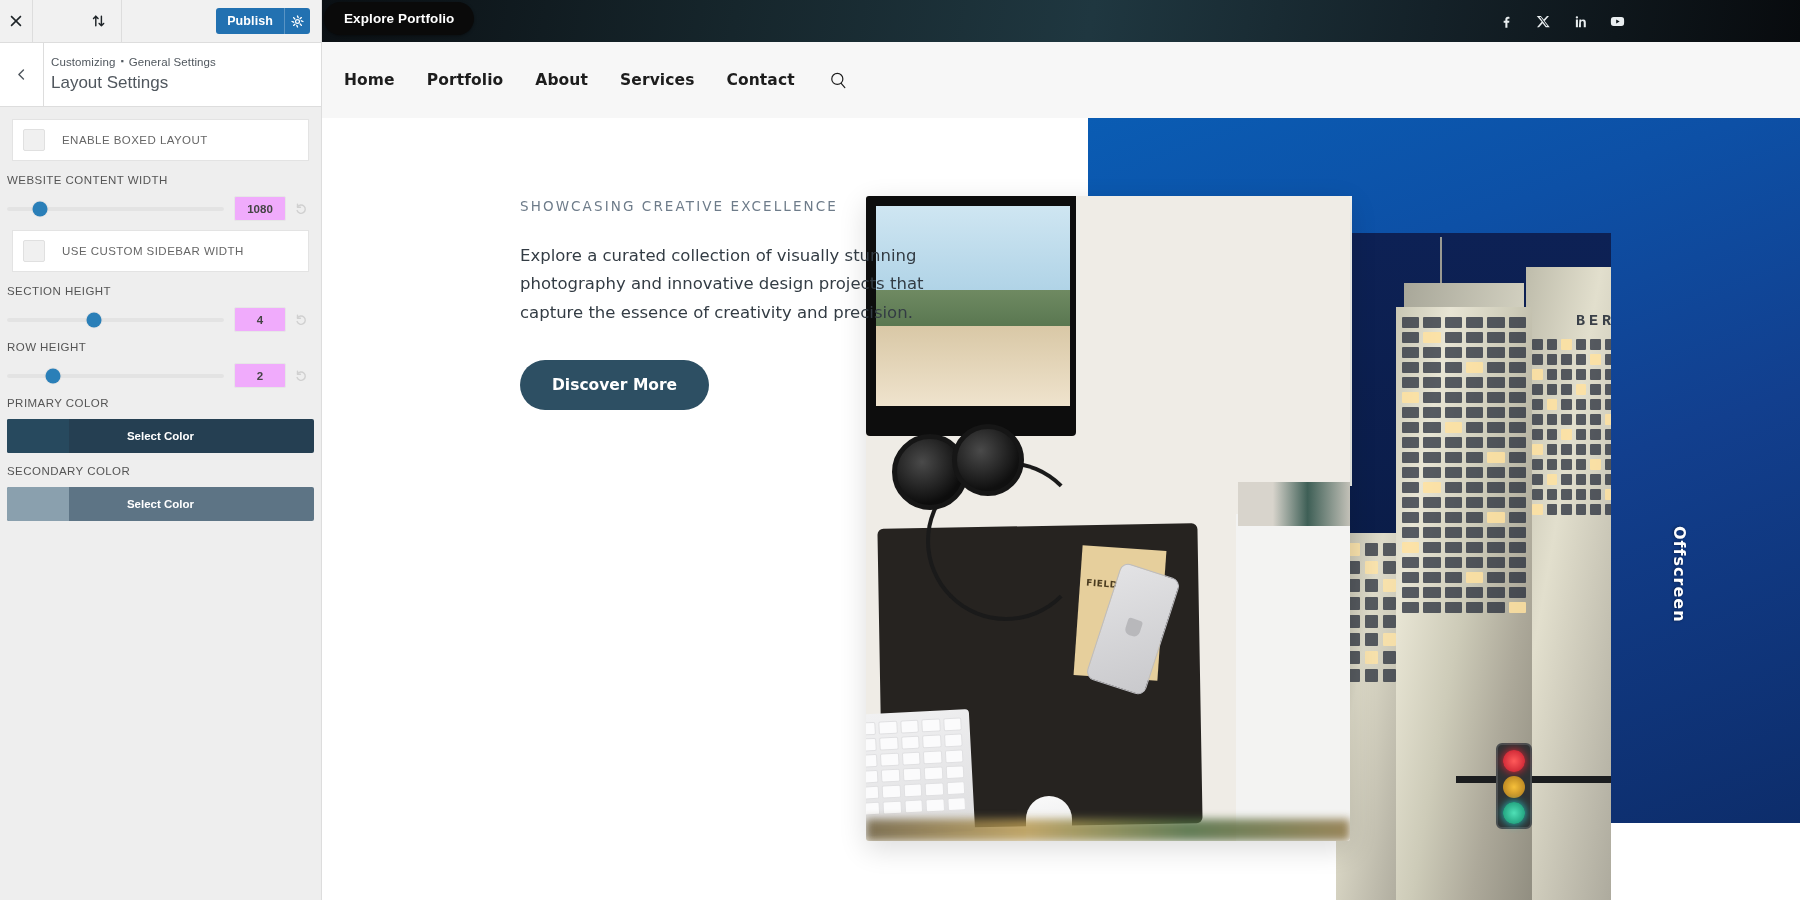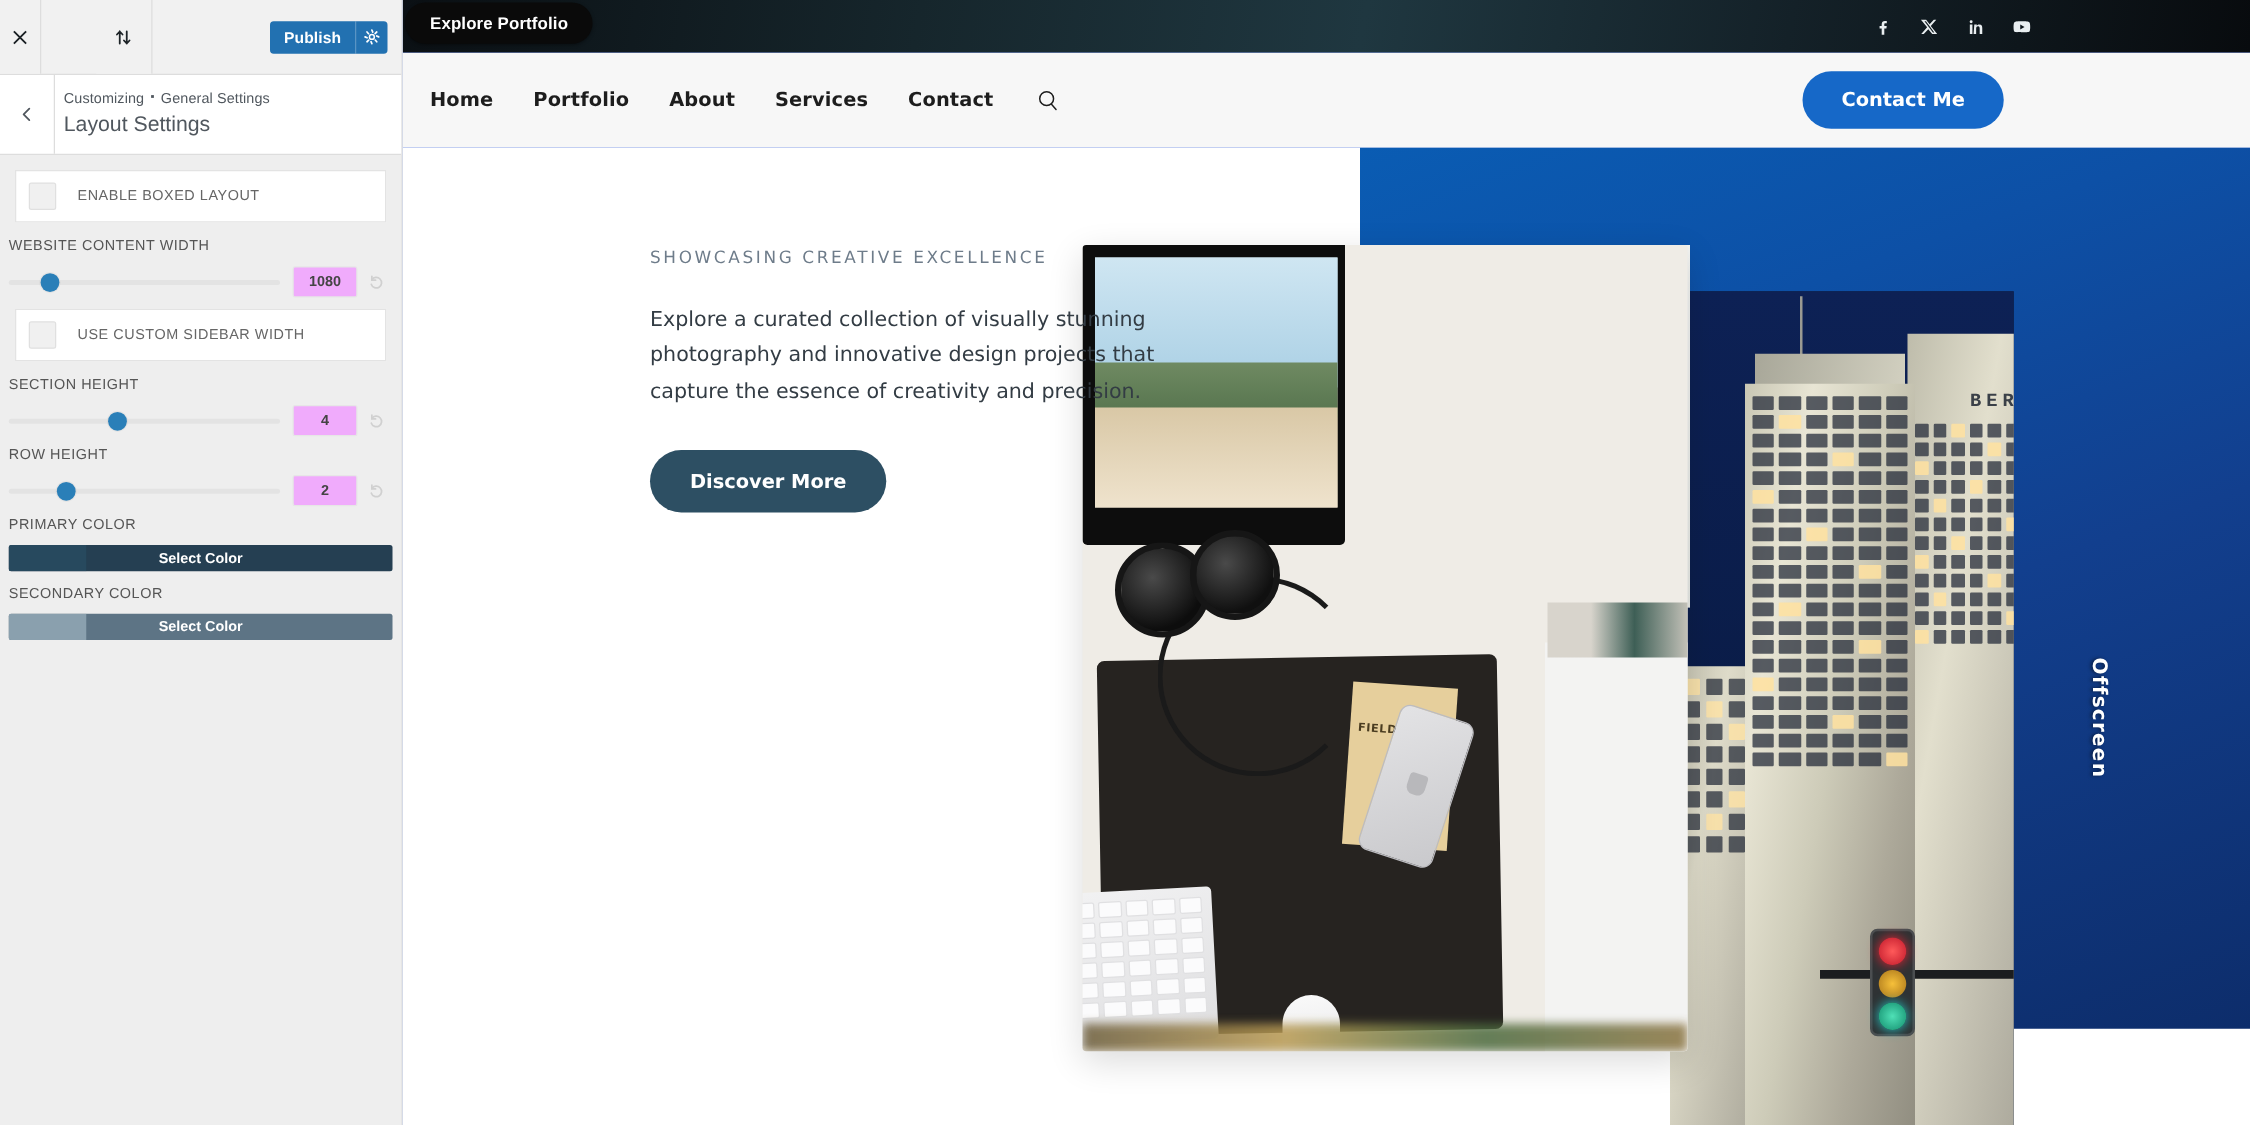--- a/index.html
+++ b/index.html
@@ -15,21 +15,21 @@
   
   .customizer {
     width: 322px; height: 900px;
     background: #f1f1f1;
     border-right: 1px solid #ddd;
     display: flex; flex-direction: column;
     position: relative; z-index: 30;
     flex: 0 0 322px;
   }
   .cz-topbar {
-    height: 60px; background: #f1f1f1;
+    height: 43px; background: #f1f1f1;
     border-bottom: 1px solid #ddd;
     display: flex; align-items: stretch; gap: 44px;
   }
   .cz-close {
     width: 33px; display: flex; align-items: center; justify-content: center;
     border-right: 1px solid #ddd; cursor: pointer; background: #f1f1f1;
   }
   .cz-close svg { width: 14px; height: 14px; }
   .cz-devices {
     width: 45px; display: flex; align-items: center; justify-content: center;
@@ -112,21 +112,21 @@
     font-size: 11.5px; color: #444; font-weight: 700; margin-left: 4px;
   }
   .reset-btn {
     width: 26px; height: 25px; display: flex; align-items: center; justify-content: center;
     cursor: pointer; color: #d0d0d0; margin-left: 2px;
   }
   .reset-btn svg { width: 14px; height: 14px; }
 
   .ctrl-color { padding: 0 7px; margin-bottom: 12px; }
   .color-btn {
-    height: 21px; display: flex; align-items: center; justify-content: center;
+    height: 34px; display: flex; align-items: center; justify-content: center;
     position: relative; cursor: pointer; border-radius: 2px; overflow: hidden;
   }
   .color-swatch {
     position: absolute; left: 0; top: 0; bottom: 0; width: 62px;
   }
   .color-btn span {
     position: relative; z-index: 2; color: #fff; font-size: 11.5px; font-weight: 700;
   }
 
   
@@ -538,21 +538,20 @@
         <span class="nav-item">About</span>
         <span class="nav-item">Services</span>
         <span class="nav-item">Contact</span>
         <span class="nav-search">
           <svg viewBox="0 0 24 24">
               <circle cx="10.5" cy="10" r="7" fill="none" stroke="currentColor" stroke-width="1.5"></circle>
               <path d="M15.4 15.6 L20 21" stroke="currentColor" stroke-width="1.5" fill="none" stroke-linecap="round"></path>
             </svg>
         </span>
       </div>
-      <div class="contact-btn">Contact Me</div>
     </nav>
 
     <section class="hero">
       <div class="blue-panel"></div>
 
       <div class="hero-text">
         <div class="eyebrow">SHOWCASING CREATIVE EXCELLENCE</div>
         <p class="hero-sub">Explore a curated collection of visually stunning photography and innovative design projects that capture the essence of creativity and precision.</p>
         <div class="discover-btn">Discover More</div>
       </div>

